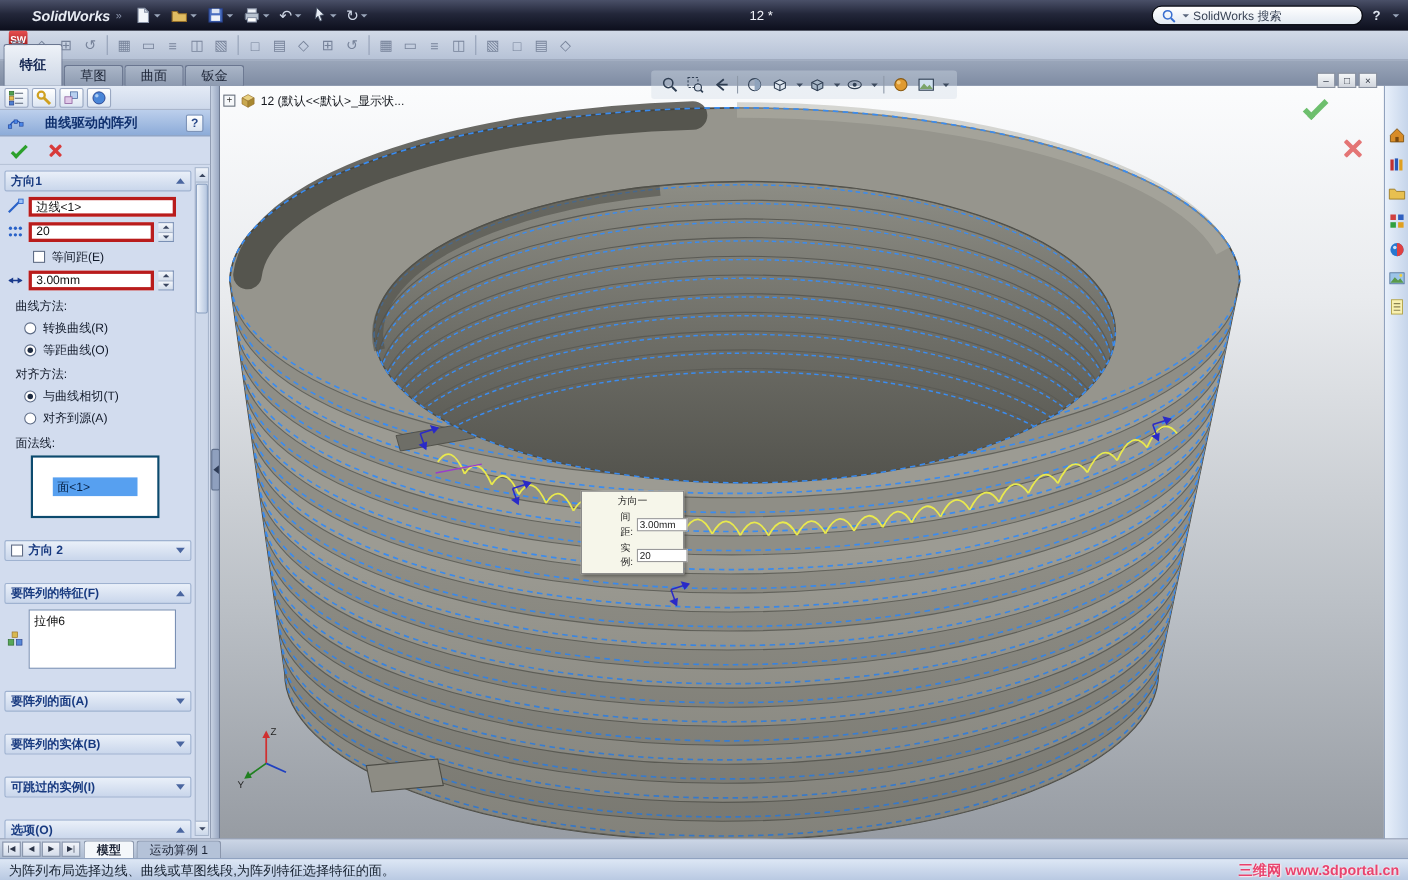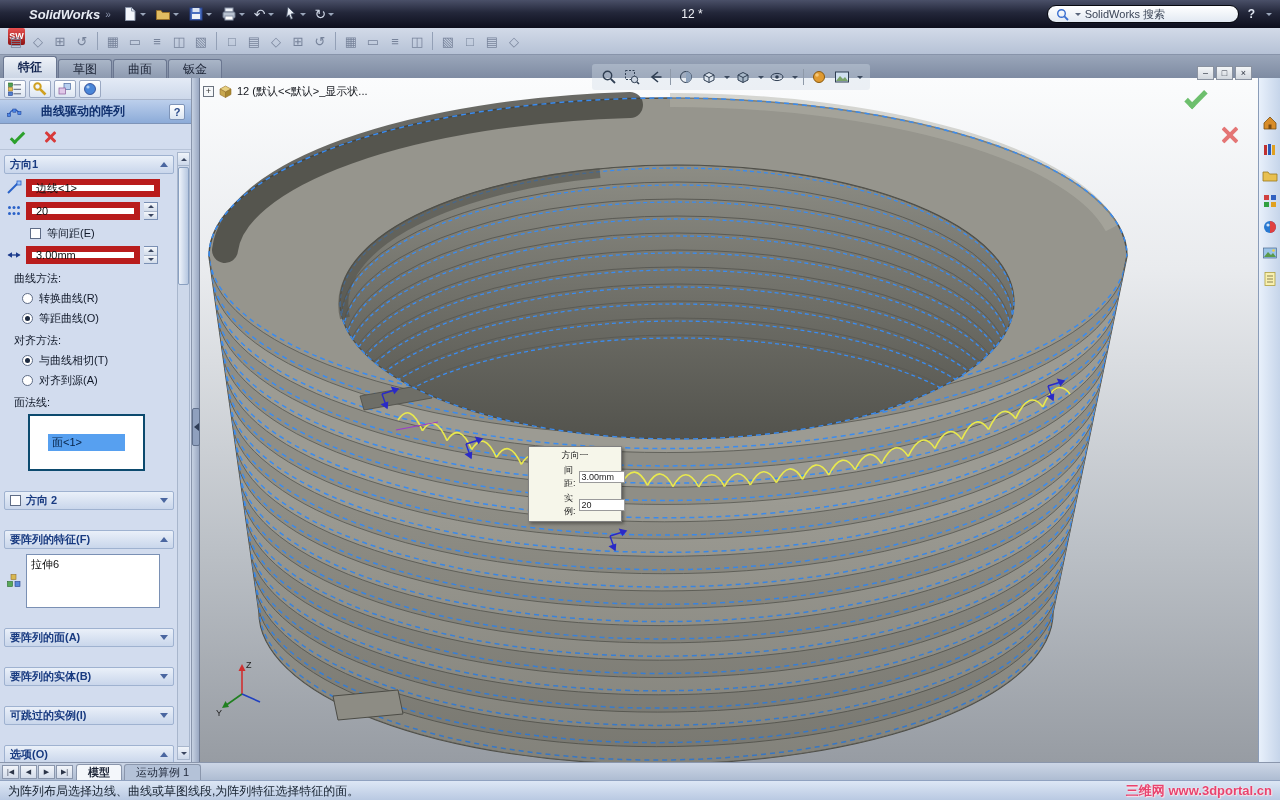--- a/index.html
+++ b/index.html
@@ -19,21 +19,21 @@
 .tb-help{color:#dfe5f0;font-weight:bold;font-size:12px;padding:0 6px;}
 
 
 .toolbar2{height:27px;background:linear-gradient(#d2dae8,#b6c2d6);border-bottom:1px solid #8894aa;display:flex;align-items:center;padding:0 6px;gap:2px;}
 .t2{width:20px;height:20px;display:flex;align-items:center;justify-content:center;color:#77839a;font-size:13px;border-radius:2px;}
 .t2sep{width:1px;height:18px;background:#93a0b6;margin:0 3px;}
 
 
 .tabrow{height:23px;background:linear-gradient(#9aa6ba,#7e8ba2);display:flex;align-items:flex-end;padding-left:3px;position:relative;z-index:2;}
 .cmdtab{height:19px;padding:0 14px;display:flex;align-items:center;font-size:12px;color:#1c2436;background:linear-gradient(#aab6c8,#8d9ab0);border:1px solid #6a7690;border-bottom:none;border-radius:3px 3px 0 0;margin-right:1px;}
-.cmdtab.active{background:linear-gradient(#eef2f8,#ccd6e5);font-weight:bold;color:#10224e;height:22px;}
+.cmdtab.active{background:linear-gradient(#eef2f8,#ccd6e5);font-weight:bold;color:#10224e;height:38px;}
 
 
 .main{position:relative;height:684px;display:flex;}
 
 
 .panel{width:192px;background:#d2dcee;border-right:1px solid #8a96ac;display:flex;flex-direction:column;}
 .pm-tabs{height:22px;display:flex;align-items:center;gap:3px;padding:2px 4px;border-bottom:1px solid #aab6cc;background:linear-gradient(#e4ebf6,#cdd8ea);}
 .pm-tab{width:22px;height:18px;display:flex;align-items:center;justify-content:center;border:1px solid #9aa8c2;border-radius:2px;background:linear-gradient(#ffffff,#dde6f2);}
 .pm-header{height:24px;background:linear-gradient(#bccfec,#8cabd8);display:flex;align-items:center;padding:0 6px;gap:19px;border-bottom:1px solid #7e94b8;}
 .pm-title{font-weight:bold;color:#10306e;font-size:12px;flex:1;}
@@ -42,21 +42,21 @@
 .pm-content{position:relative;flex:1;padding:5px 17px 4px 4px;overflow:hidden;}
 
 .sec-h{height:19px;background:linear-gradient(#eaf0f9,#c9d6eb);border:1px solid #9fb2d0;border-radius:2px;display:flex;align-items:center;gap:5px;padding:0 5px;color:#183a80;font-weight:bold;margin-top:20px;}
 .sec-h.first{margin-top:0;}
 .chev{margin-left:auto;display:flex;}
 .chev-up{width:0;height:0;border-left:4px solid transparent;border-right:4px solid transparent;border-bottom:5px solid #4a66a0;}
 .chev-down{width:0;height:0;border-left:4px solid transparent;border-right:4px solid transparent;border-top:5px solid #4a66a0;}
 
 .row{display:flex;align-items:center;margin:5px 0 0 2px;gap:4px;}
 .pm-ic{width:16px;height:16px;display:flex;align-items:center;justify-content:center;flex:none;}
-.in{height:18px;background:#fff;border:6px solid #b91c1c;display:flex;align-items:center;padding:0 4px;color:#111;}
+.in{height:18px;background:#fff;border:3px solid #b91c1c;display:flex;align-items:center;padding:0 4px;color:#111;}
 .in.w132{width:134px;}
 .in.w112{width:114px;}
 .spin{width:14px;height:18px;display:flex;flex-direction:column;border:1px solid #7a90b4;border-left:none;}
 .spin>div{flex:1;background:linear-gradient(#f4f7fb,#d2dcea);display:flex;align-items:center;justify-content:center;}
 .spin>div:first-child{border-bottom:1px solid #a8b4c8;}
 .tri-u{width:0;height:0;border-left:3px solid transparent;border-right:3px solid transparent;border-bottom:3px solid #3a4660;}
 .tri-d{width:0;height:0;border-left:3px solid transparent;border-right:3px solid transparent;border-top:3px solid #3a4660;}
 .lbl{margin:7px 0 0 10px;color:#101828;}
 .radio-row{display:flex;align-items:center;gap:6px;margin:5px 0 0 18px;color:#101828;}
 .radio{width:11px;height:11px;border-radius:50%;border:1px solid #5e6c86;background:#fff;position:relative;flex:none;}

